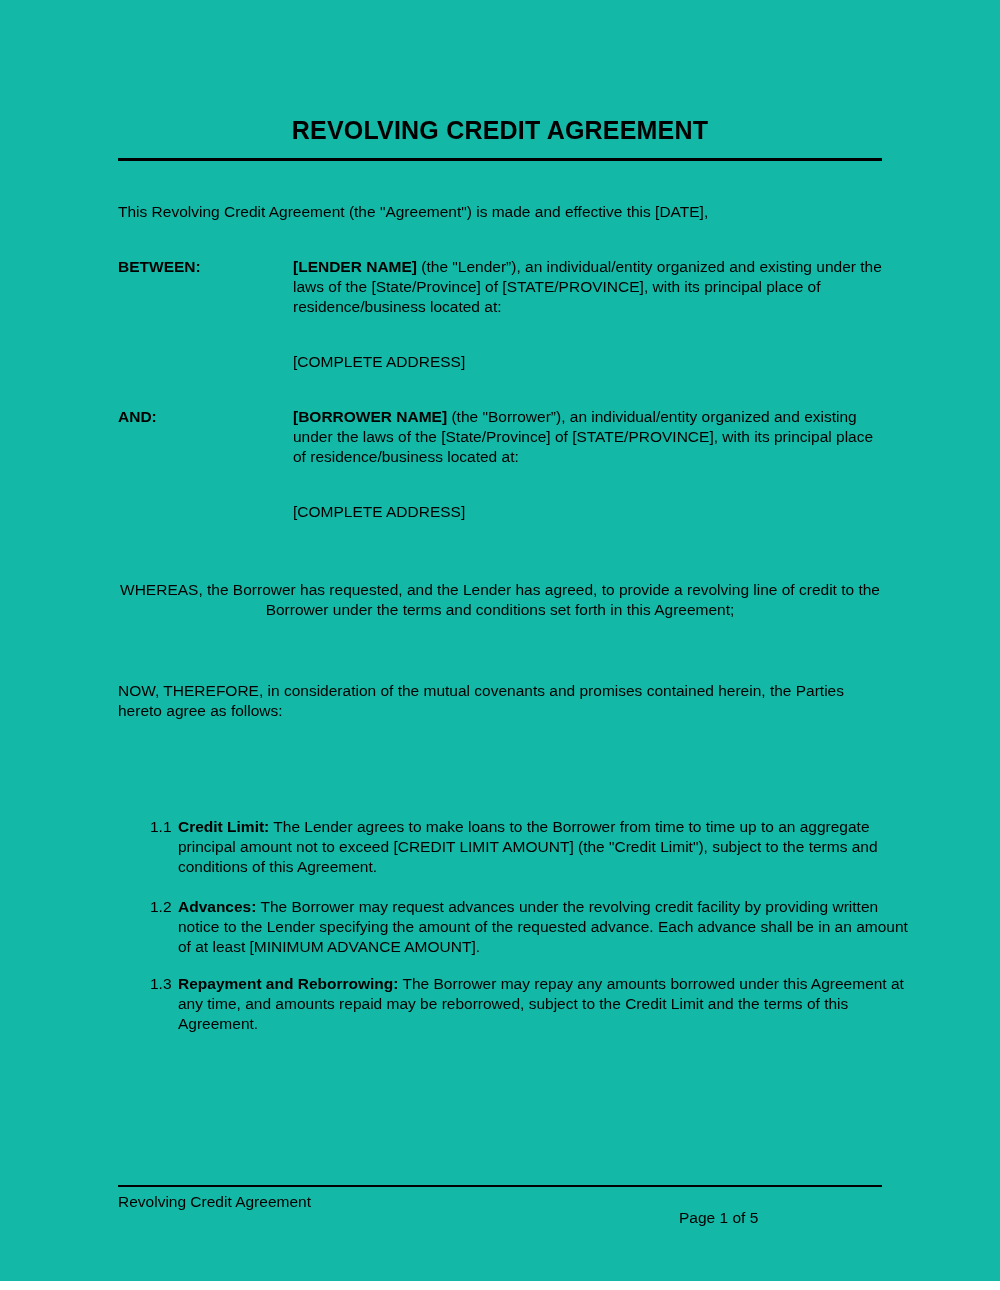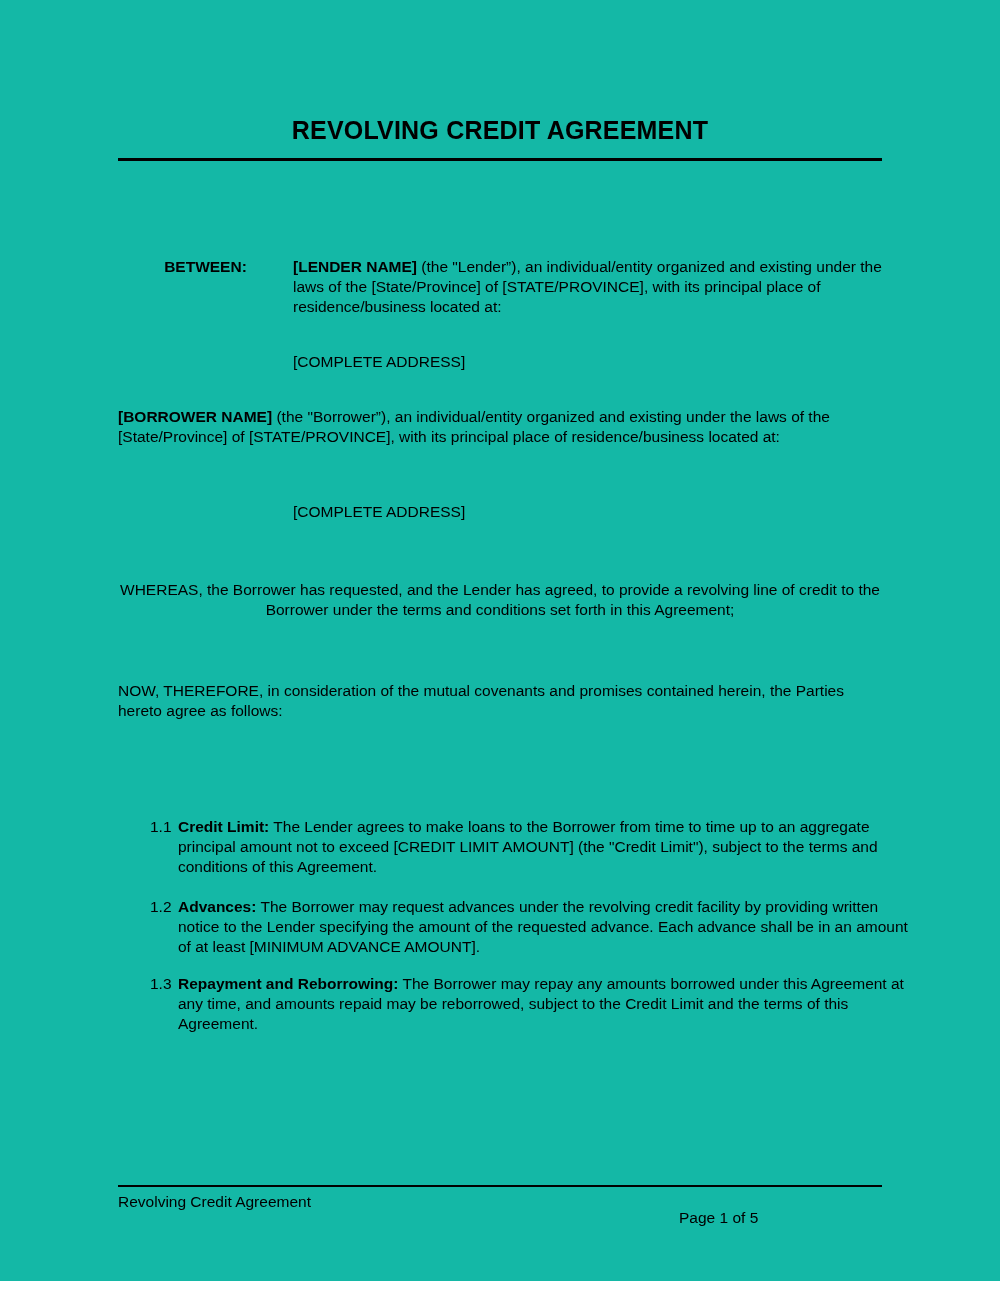--- a/index.html
+++ b/index.html
@@ -34,21 +34,21 @@
     top: 158px;
     height: 3px;
     background: #000000;
   }
   .para { margin: 0; }
   .intro { top: 202px; }
 
   .party { display: flex; }
   .party-1 { top: 257px; }
   .party-2 { top: 407px; }
-  .party-label { width: 175px; flex: 0 0 175px; font-weight: bold; text-align: center; }
+  .party-label { width: 175px; flex: 0 0 175px; font-weight: bold; }
   .party-desc { flex: 1; }
 
   .address { left: 293px; width: 589px; }
   .address-1 { top: 352px; }
   .address-2 { top: 502px; }
 
   .whereas { top: 580px; text-align: center; }
   .now-therefore { top: 681px; }
 
   .section-heading {
@@ -82,28 +82,30 @@
   .footer-page { position: absolute; left: 549px; top: 16px; margin-left: 12px; }
 </style>
 </head>
 <body>
 
 <div class="page">
 
   <h1 class="abs doc-title">REVOLVING CREDIT AGREEMENT</h1>
   <div class="abs title-rule"></div>
 
+  <p class="abs para intro">This Revolving Credit Agreement (the "Agreement") is made and effective this [DATE],</p>
 
   <div class="abs party party-1">
     <div class="party-label">BETWEEN:</div>
     <div class="party-desc"><span class="b">[LENDER NAME]</span><span> (the "Lender”), an individual/entity organized and existing under the laws of the [State/Province] of [STATE/PROVINCE], with its principal place of residence/business located at:</span></div>
   </div>
   <p class="abs para address address-1">[COMPLETE ADDRESS]</p>
 
   <div class="abs party party-2">
+    <div class="party-label">AND:</div>
     <div class="party-desc"><span class="b">[BORROWER NAME]</span><span> (the "Borrower”), an individual/entity organized and existing under the laws of the [State/Province] of [STATE/PROVINCE], with its principal place of residence/business located at:</span></div>
   </div>
   <p class="abs para address address-2">[COMPLETE ADDRESS]</p>
 
   <p class="abs para whereas">WHEREAS, the Borrower has requested, and the Lender has agreed, to provide a revolving line of credit to the Borrower under the terms and conditions set forth in this Agreement;</p>
   <p class="abs para now-therefore">NOW, THEREFORE, in consideration of the mutual covenants and promises contained herein, the Parties hereto agree as follows:</p>
 
 
   <p class="abs para clause clause-1"><span class="num">1.1</span><span class="b">Credit Limit:</span><span> The Lender agrees to make loans to the Borrower from time to time up to an aggregate principal amount not to exceed [CREDIT LIMIT AMOUNT] (the "Credit Limit"), subject to the terms and conditions of this Agreement.</span></p>
 

